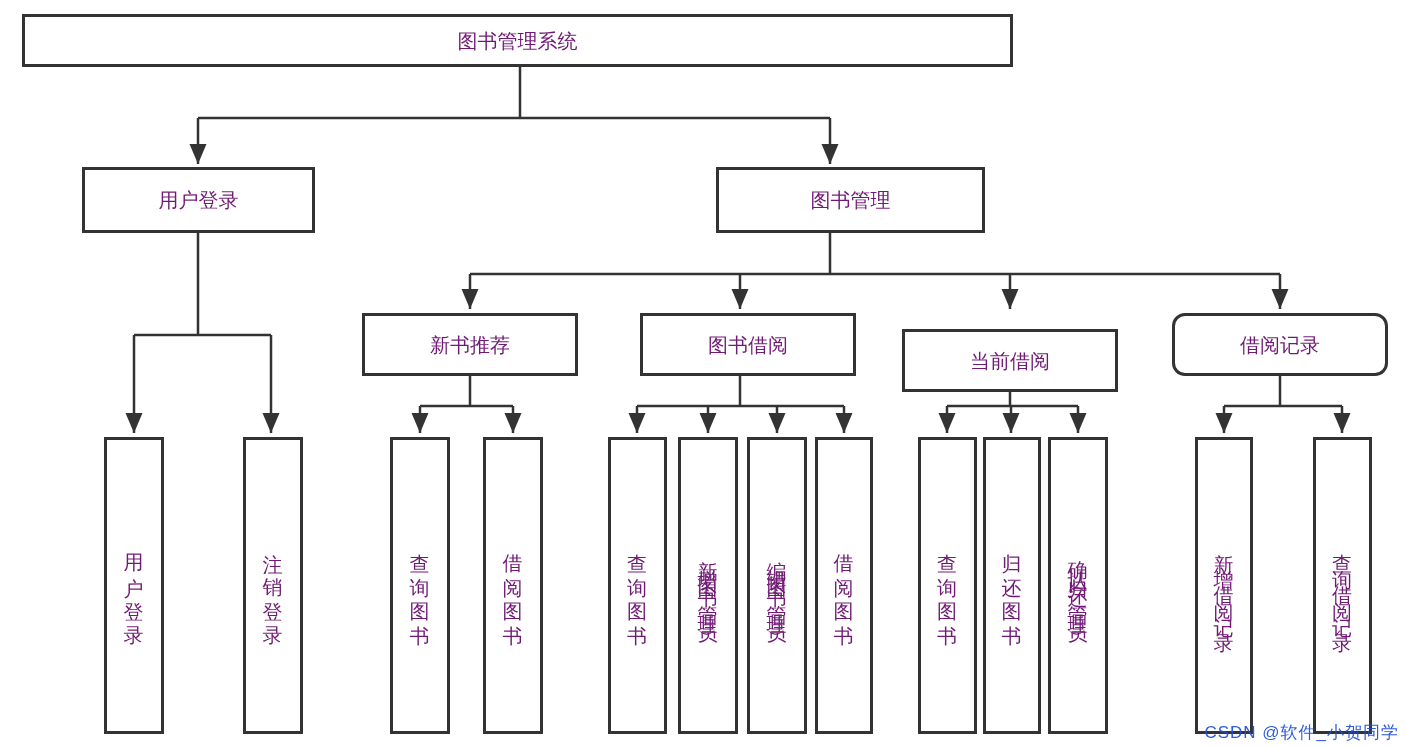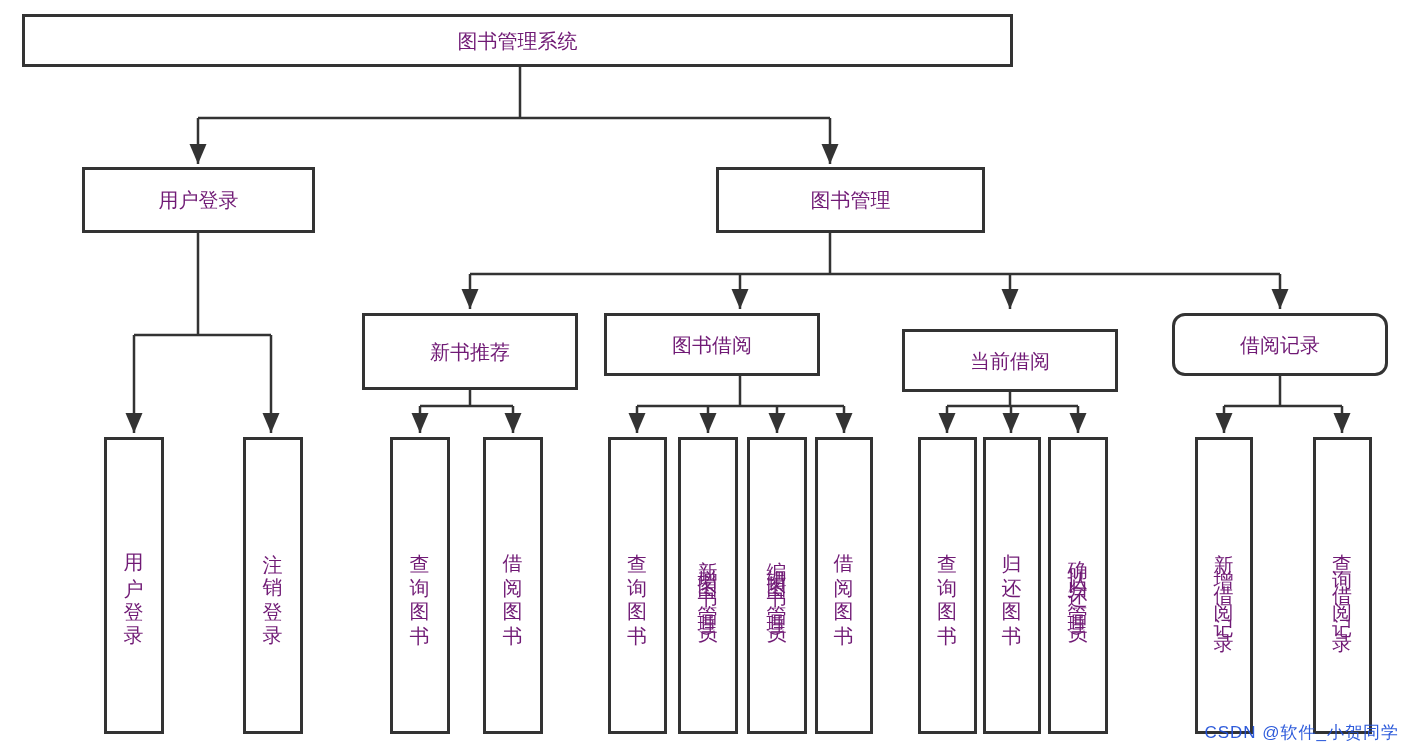--- a/index.html
+++ b/index.html
@@ -98,22 +98,22 @@
       <path d="M1224,406 V433" marker-end="url(#ah)"></path>
       <path d="M1342,406 V433" marker-end="url(#ah)"></path>
     </g>
   </svg>
 
   <div class="node hbox" style="left:22px; top:14px; width:991px; height:53px;">图书管理系统</div>
 
   <div class="node hbox" style="left:82px; top:167px; width:233px; height:66px;">用户登录</div>
   <div class="node hbox" style="left:716px; top:167px; width:269px; height:66px;">图书管理</div>
 
-  <div class="node hbox" style="left:362px; top:313px; width:216px; height:77px;">新书推荐</div>
-  <div class="node hbox" style="left:604px; top:313px; width:216px; height:63px;">图书借阅</div>
+  <div class="node hbox" style="left:362px; top:313px; width:216px; height:63px;">新书推荐</div>
+  <div class="node hbox" style="left:640px; top:313px; width:216px; height:63px;">图书借阅</div>
   <div class="node hbox" style="left:902px; top:329px; width:216px; height:63px;">当前借阅</div>
   <div class="node hbox" style="left:1172px; top:313px; width:216px; height:63px;border-radius:13px;">借阅记录</div>
 
   <div class="node vbox sp4" style="left:104px; width:60px;">用户登录</div>
   <div class="node vbox sp4" style="left:243px; width:60px;">注销登录</div>
 
   <div class="node vbox sp4" style="left:390px; width:60px;">查询图书</div>
   <div class="node vbox sp4" style="left:483px; width:60px;">借阅图书</div>
 
   <div class="node vbox sp4" style="left:608px; width:59px;">查询图书</div>

